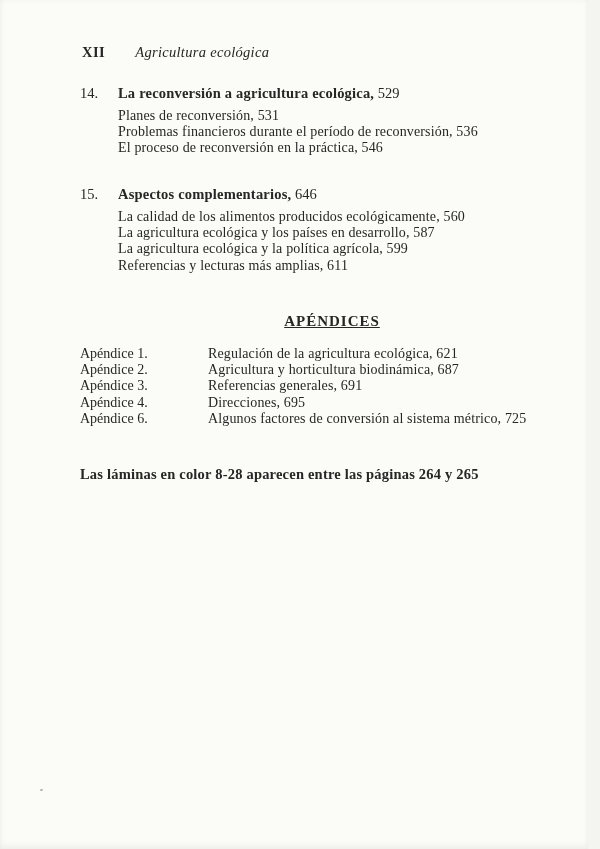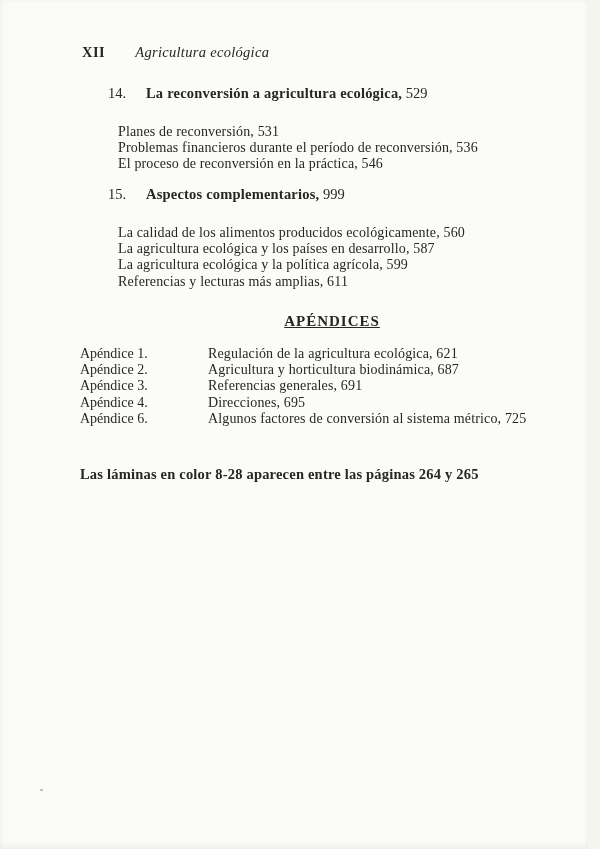--- a/index.html
+++ b/index.html
@@ -37,41 +37,39 @@
     font-style: italic;
     margin-left: 30px;
     letter-spacing: 0.3px;
   }
   
   .chapter-title-row {
     position: absolute;
     left: 80px;
     font-size: 14.5px;
     white-space: nowrap;
-    margin-left: 28px;
   }
   .chapter-num {
     display: inline-block;
     width: 38px;
   }
   .chapter-title {
     font-weight: bold;
     letter-spacing: 0.2px;
   }
   .chapter-page {
     font-weight: normal;
   }
   .sub-list {
     position: absolute;
     left: 118px;
     font-size: 14px;
     line-height: 16.2px;
     letter-spacing: 0.15px;
     white-space: nowrap;
-    margin-top: 16px;
   }
   
   .appendices-heading {
     position: absolute;
     top: 313px;
     left: 64px;
     width: 536px;
     text-align: center;
     font-size: 15px;
     font-weight: bold;
@@ -133,21 +131,21 @@
     <span class="chapter-page">529</span>
   </div>
   <div class="sub-list" style="top: 108px;">
     <div>Planes de reconversión, 531</div>
     <div>Problemas financieros durante el período de reconversión, 536</div>
     <div>El proceso de reconversión en la práctica, 546</div>
   </div>
 
   <div class="chapter-title-row" style="top: 186px;">
     <span class="chapter-num">15.</span><span class="chapter-title">Aspectos complementarios,</span>
-    <span class="chapter-page">999</span>
+    <span class="chapter-page">646</span>
   </div>
   <div class="sub-list" style="top: 209px;">
     <div>La calidad de los alimentos producidos ecológicamente, 560</div>
     <div>La agricultura ecológica y los países en desarrollo, 587</div>
     <div>La agricultura ecológica y la política agrícola, 599</div>
     <div>Referencias y lecturas más amplias, 611</div>
   </div>
 
   <div class="appendices-heading">APÉNDICES</div>
 

